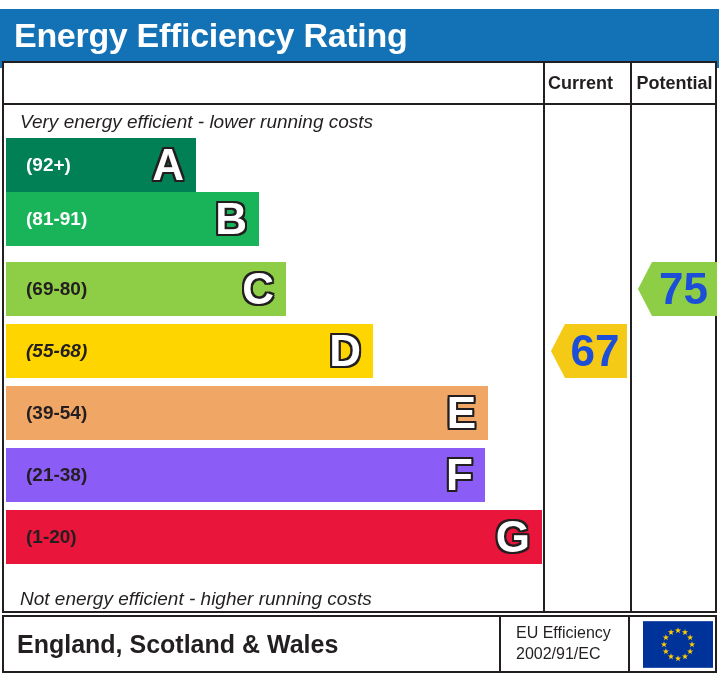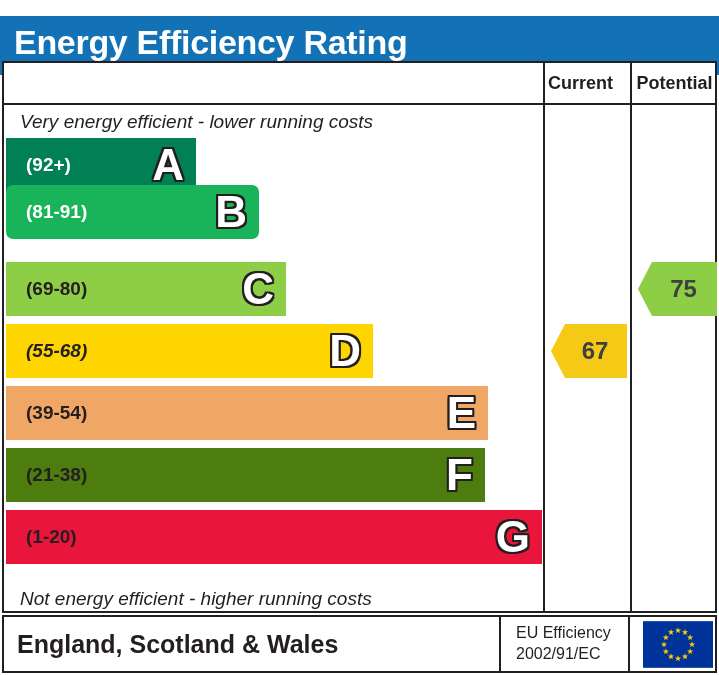--- a/index.html
+++ b/index.html
@@ -16,21 +16,21 @@
   #epc {
     position: relative;
     width: 719px;
     height: 675px;
     background: #ffffff;
   }
 
   
   .title-bar {
     position: absolute;
-    left: 0; top: 16px;
+    left: 0; top: 9px;
     width: 719px; height: 59px;
     background: #1272B5;
   }
   .title-text {
     position: absolute;
     left: 14px; top: 7px;
     font-size: 34px;
     font-weight: bold;
     color: #ffffff;
     letter-spacing: -0.3px;
@@ -124,23 +124,23 @@
   
   .rating-arrow {
     position: absolute;
     height: 54px;
     clip-path: polygon(14px 0, 100% 0, 100% 100%, 14px 100%, 0 50%);
     display: flex;
     align-items: center;
     justify-content: center;
   }
   .rating-arrow .val {
-    font-size: 24px;
-    font-weight: bold;
-    color: #404040;
+    font-size: 44px;
+    font-weight: bold;
+    color: #1d4ed8;
     margin-left: 12px;
     line-height: 1;
   }
   .rating-arrow.cur { left: 547px; width: 76px; }
   .rating-arrow.pot { left: 634px; width: 79px; }
 
   
   .footer {
     position: absolute;
     left: 2px; top: 615px;
@@ -208,37 +208,37 @@
     <div class="col-head pot">Potential</div>
 
     <div class="caption top">Very energy efficient - lower running costs</div>
     <div class="caption bottom">Not energy efficient - higher running costs</div>
 
     <div id="band-layer">
         <div class="band" style="top: 75px; width: 190px; background: rgb(0, 128, 84);">
           <span class="band-range" style="color: rgb(255, 255, 255);">(92+)</span>
           <span class="band-letter">A</span>
         </div>
-        <div class="band" style="top: 122px; width: 253px; background: rgb(25, 180, 89); border-radius: 7px;">
+        <div class="band" style="top: 129px; width: 253px; background: rgb(25, 180, 89);">
           <span class="band-range" style="color: rgb(255, 255, 255);">(81-91)</span>
           <span class="band-letter">B</span>
         </div>
         <div class="band" style="top: 199px; width: 280px; background: rgb(141, 206, 70);">
           <span class="band-range" style="color: rgb(35, 31, 32);">(69-80)</span>
           <span class="band-letter">C</span>
         </div>
         <div class="band" style="top: 261px; width: 367px; background: rgb(255, 213, 0);">
           <span class="band-range" style="color: rgb(35, 31, 32); font-style: italic;">(55-68)</span>
           <span class="band-letter">D</span>
         </div>
         <div class="band" style="top: 323px; width: 482px; background: rgb(240, 166, 100);">
           <span class="band-range" style="color: rgb(35, 31, 32);">(39-54)</span>
           <span class="band-letter">E</span>
         </div>
-        <div class="band" style="top: 385px; width: 479px; background: #4d7c0f;">
+        <div class="band" style="top: 385px; width: 479px; background: #8b5cf6;">
           <span class="band-range" style="color: rgb(35, 31, 32);">(21-38)</span>
           <span class="band-letter">F</span>
         </div>
         <div class="band" style="top: 447px; width: 536px; background: rgb(233, 21, 59);">
           <span class="band-range" style="color: rgb(35, 31, 32);">(1-20)</span>
           <span class="band-letter">G</span>
         </div>
       </div>
     <div id="marker-layer">
         <div class="rating-arrow cur" style="top: 261px; background: rgb(244, 202, 23);">

